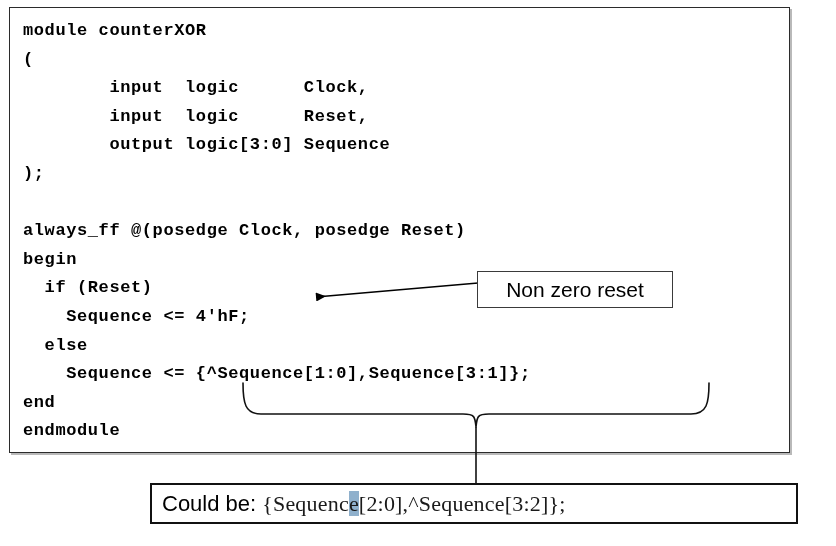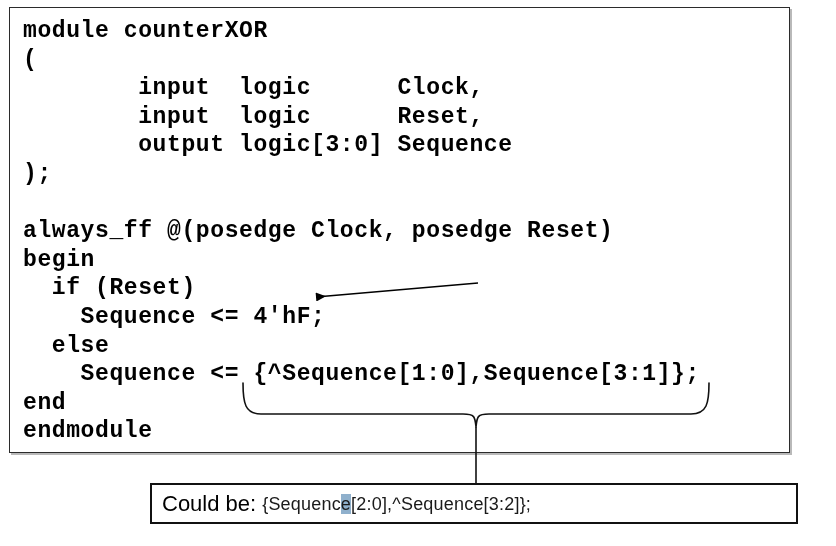--- a/index.html
+++ b/index.html
@@ -29,21 +29,21 @@
     box-shadow: 2px 2px 0 0 #b9b9b9;
   }
   #code-listing {
     position: absolute;
     left: 13px;
     top: 9px;
     margin: 0;
     padding: 0;
     font-family: "Liberation Mono", "DejaVu Sans Mono", monospace;
     font-weight: bold;
-    font-size: 23px;
+    font-size: 17px;
     line-height: 28.6px;
     letter-spacing: 0.6px;
     color: #000000;
     white-space: pre;
   }
   .code-line {
     display: block;
     white-space: pre;
     height: 28.6px;
   }
@@ -107,22 +107,22 @@
     padding-left: 10px;
   }
   #could-be-label {
     font-family: "Liberation Sans", sans-serif;
     font-size: 22px;
     color: #000000;
     white-space: nowrap;
     line-height: 1;
   }
   #could-be-code {
-    font-family: Liberation Sans, sans-serif;
-    font-size: 18px;
+    font-family: Liberation Serif, serif;
+    font-size: 22px;
     color: #1a1a1a;
     white-space: pre;
     line-height: 1;
     margin-left: 6px;
     letter-spacing: 0.2px;
   }
   .hl {
     background: #8fb0cc;
     color: #1a1a1a;
   }
@@ -138,20 +138,23 @@
 
   <svg id="reset-arrow" viewBox="0 0 190 40" width="190" height="40">
     <defs>
       <marker id="arrowhead" markerWidth="11" markerHeight="9" refX="10" refY="4.5" orient="auto" markerUnits="userSpaceOnUse">
         <path d="M 10,0 L 0,4.5 L 10,9 z" fill="#000000"></path>
       </marker>
     </defs>
     <line x1="178" y1="11" x2="16" y2="25" stroke="#000000" stroke-width="1.7" marker-end="url(#arrowhead)"></line>
   </svg>
 
+  <div id="non-zero-reset-box">
+    <span id="non-zero-reset-label">Non zero reset</span>
+  </div>
 
   <svg id="concat-brace" viewBox="0 0 480 110" width="480" height="110">
     <path d="M 8,2
              C 8,22 10,33 26,33
              L 228,33
              C 240,33 240,36 241,46
              C 242,36 242,33 254,33
              L 456,33
              C 472,33 474,22 474,2" fill="none" stroke="#111111" stroke-width="1.6" stroke-linecap="round" stroke-linejoin="round"></path>
     <line x1="241" y1="46" x2="241" y2="104" stroke="#111111" stroke-width="1.6"></line>

